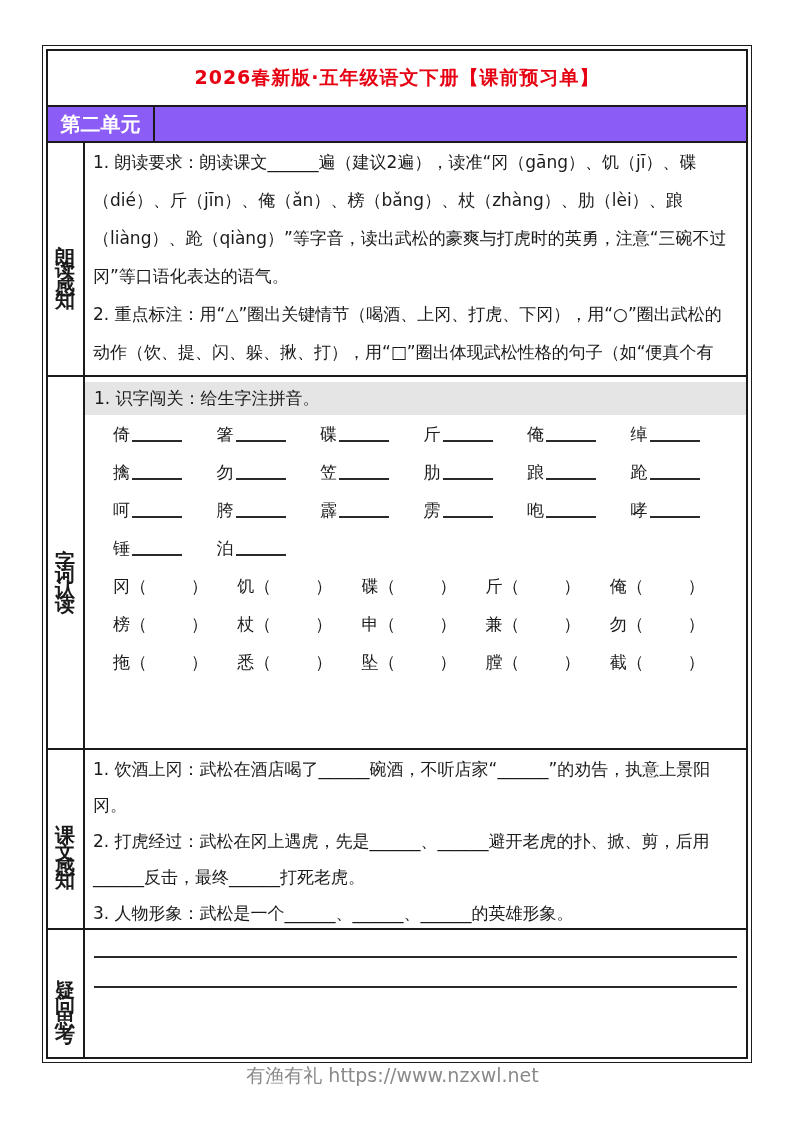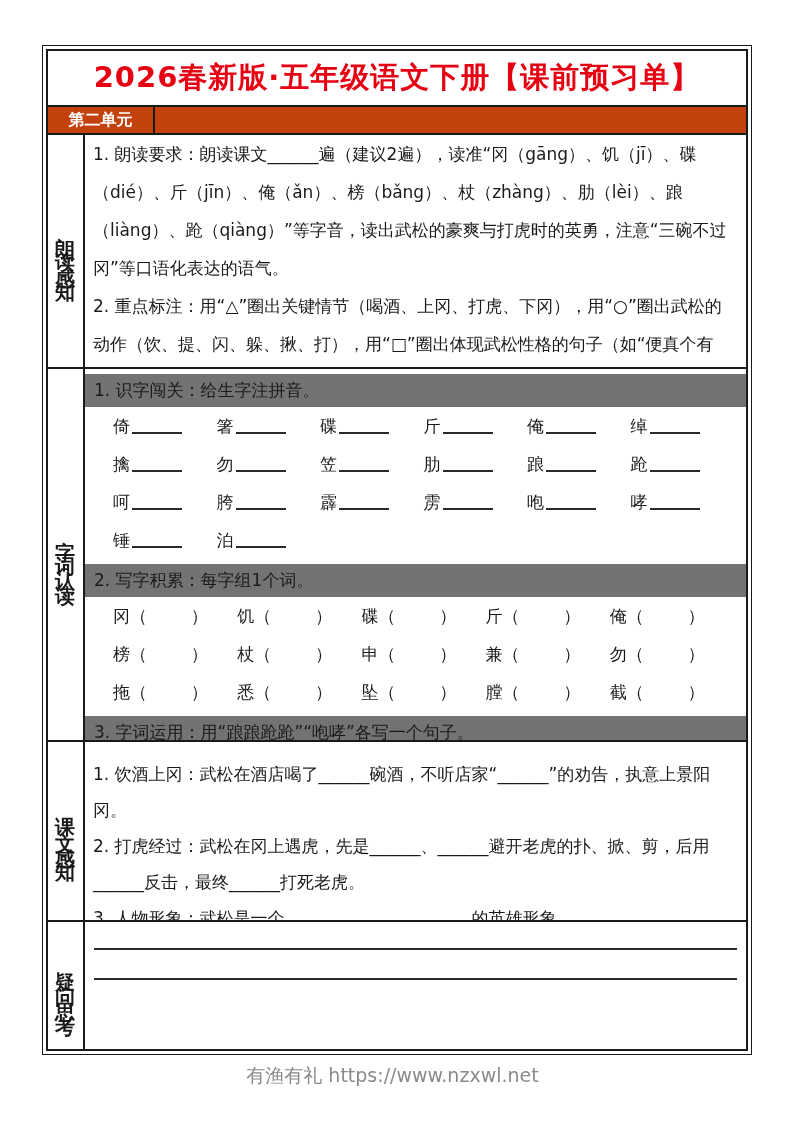--- a/index.html
+++ b/index.html
@@ -19,34 +19,34 @@
     border: 2px solid #1a1a1a;
     outline: 1px solid #1a1a1a;
     outline-offset: 3px;
     background: #ffffff;
   }
   
   .title-row {
     height: 54px;
     display: flex; align-items: center; justify-content: center;
     color: #e60012;
-    font-size: 29px;
+    font-size: 19px;
     font-weight: 900;
     letter-spacing: 1px;
     white-space: nowrap;
   }
   
   .unit-bar {
-    height: 28px;
-    background: #c2410c;
+    height: 36px;
+    background: #8b5cf6;
     border-top: 2px solid #1a1a1a;
     display: flex;
     color: #ffffff;
     font-weight: bold;
-    font-size: 16px;
+    font-size: 20px;
   }
   .unit-cell {
     display: flex; align-items: center; justify-content: center;
     height: 100%;
   }
   .unit-cell.c1 { width: 107px; border-right: 2px solid #1a1a1a; }
   .unit-cell.c2 { width: 306px; border-right: 2px solid #1a1a1a; }
   .unit-cell.c3 { flex: 1; }
   
   .section {
@@ -66,24 +66,24 @@
     flex: none;
   }
   .side-label span {
     writing-mode: vertical-lr;
     letter-spacing: 15px;
     line-height: 1;
   }
   .content { flex: 1; overflow: hidden; font-size: 17px; }
   .content p { margin: 0; padding: 0 8px; line-height: 38px; }
   .s-comprehension .content p { line-height: 36px; }
-  .s-comprehension .content { padding-top: 14px; }
+  .s-comprehension .content { padding-top: 1px; }
   
   .band {
-    background: #737373;
+    background: #e5e5e5;
     height: 33px; line-height: 33px;
     padding-left: 9px;
     margin-top: 5px;
   }
   
   .char-grid {
     display: grid;
     grid-template-columns: repeat(6, 1fr);
     padding: 0 12px 0 28px;
   }
@@ -181,21 +181,20 @@
           <div class="pinyin-cell"><span>雳</span><span class="blank"></span></div>
 
           <div class="pinyin-cell"><span>咆</span><span class="blank"></span></div>
 
           <div class="pinyin-cell"><span>哮</span><span class="blank"></span></div>
 
           <div class="pinyin-cell"><span>锤</span><span class="blank"></span></div>
 
           <div class="pinyin-cell"><span>泊</span><span class="blank"></span></div>
         </div>
-      <div class="band">2. 写字积累：每字组1个词。</div>
       <div class="word-grid">
 
           <div class="word-cell"><span>冈</span><span>（</span><span class="wgap"></span><span>）</span></div>
 
           <div class="word-cell"><span>饥</span><span>（</span><span class="wgap"></span><span>）</span></div>
 
           <div class="word-cell"><span>碟</span><span>（</span><span class="wgap"></span><span>）</span></div>
 
           <div class="word-cell"><span>斤</span><span>（</span><span class="wgap"></span><span>）</span></div>
 
@@ -214,21 +213,20 @@
           <div class="word-cell"><span>拖</span><span>（</span><span class="wgap"></span><span>）</span></div>
 
           <div class="word-cell"><span>悉</span><span>（</span><span class="wgap"></span><span>）</span></div>
 
           <div class="word-cell"><span>坠</span><span>（</span><span class="wgap"></span><span>）</span></div>
 
           <div class="word-cell"><span>膛</span><span>（</span><span class="wgap"></span><span>）</span></div>
 
           <div class="word-cell"><span>截</span><span>（</span><span class="wgap"></span><span>）</span></div>
         </div>
-      <div class="band">3. 字词运用：用“踉踉跄跄”“咆哮”各写一个句子。</div>
 
     </div>
   </div>
 
   <div class="section s-comprehension">
     <div class="side-label">
       <span>课文感知</span>
     </div>
     <div class="content">
       <p>1. 饮酒上冈：武松在酒店喝了______碗酒，不听店家“______”的劝告，执意上景阳冈。</p>

